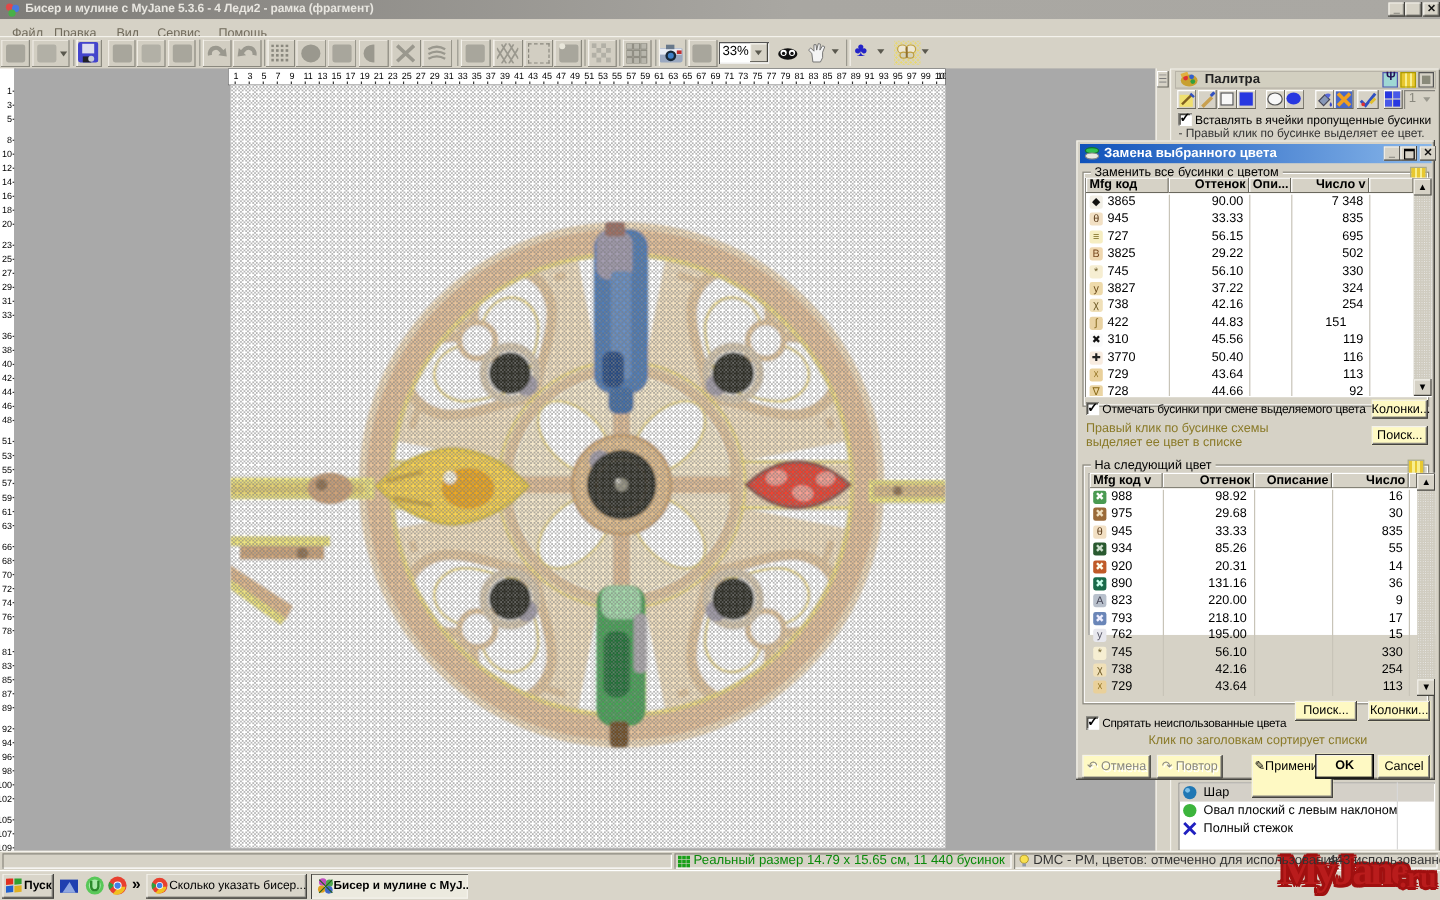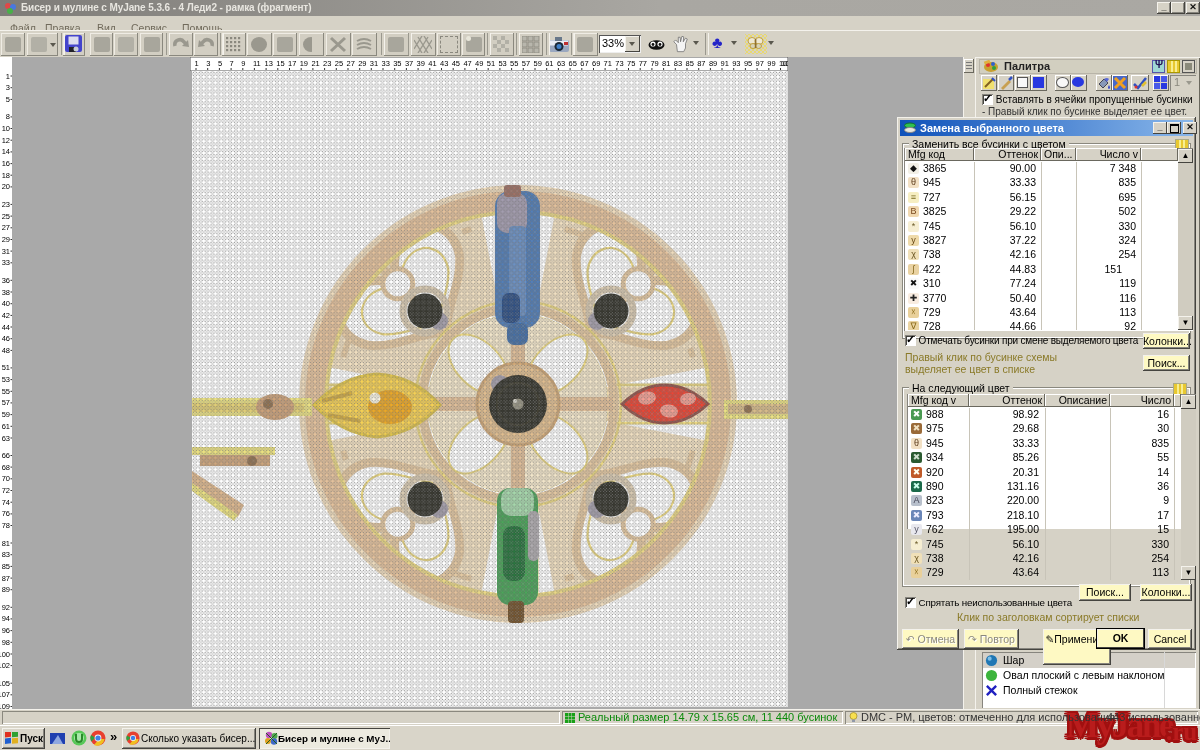--- a/index.html
+++ b/index.html
@@ -53,21 +53,21 @@
 #dtitle{position:absolute;left:3px;top:3px;width:293px;height:16px;
  background:linear-gradient(90deg,#0f52ba,#89b7ea);color:#fff;font-size:11px;font-weight:bold;line-height:16px;}
 #dtitle .t{position:absolute;left:20px;}
 .dwbtn{position:absolute;top:2px;width:14px;height:12px;background:#d6d2c6;
  box-shadow:inset -1px -1px 0 #45443f,inset 1px 1px 0 #f4f2ec;
  font-size:9px;line-height:11px;text-align:center;color:#111;font-weight:bold;}
 .grp{position:absolute;font-size:10.5px;color:#000;}
 .gframe{position:absolute;border:1px solid #fff;outline:1px solid #8a887e;}
 .tbl{position:absolute;background:#fff;box-shadow:inset 1px 1px 0 #87857e,inset -1px -1px 0 #fff;font-size:11px;}
 .thc{position:absolute;top:0;height:13px;background:#d6d2c6;font-size:10.5px;color:#000;
- box-shadow:inset -1px -1px 0 #6a685e,inset 1px 1px 0 #fff;padding:0 3px;box-sizing:border-box;line-height:13px;}
+ box-shadow:inset -1px -1px 0 #6a685e,inset 1px 1px 0 #fff;padding:0 3px;box-sizing:border-box;line-height:13px;font-weight:bold;}
 .trow{position:absolute;left:1px;width:100%;font-size:10.5px;color:#000;}
 .bico{position:absolute;left:2px;top:1px;width:11px;height:11px;font-size:9px;line-height:11px;
  text-align:center;border-radius:2px;}
 .tcode{position:absolute;left:17px;top:0;}
 .tshade{position:absolute;top:0;text-align:right;}
 .tnum{position:absolute;top:0;text-align:right;}
 .vln{position:absolute;top:0;width:1px;background:#c8c4b8;height:100%;}
 .sbar{position:absolute;width:15px;background:#d0ccc0;
  background-image:radial-gradient(#eee 30%, transparent 30%);background-size:2px 2px;}
 .sbtn{position:absolute;left:0;width:15px;height:14px;background:#d6d2c6;
@@ -772,21 +772,21 @@
           </div>
           <div class="trow" style="top:100.8px;height:14.4px;">
             <span class="bico" style="background:#e9d2a2;color:#86681e;">ʃ</span>
             <span class="tcode">422</span>
             <span class="tshade" style="left:68px;width:62px;">44.83</span>
             <span class="tnum" style="left:152px;width:64px;">151</span>
           </div>
           <div class="trow" style="top:115.2px;height:14.4px;">
             <span class="bico" style="background:#fafafa;color:#111;">✖</span>
             <span class="tcode">310</span>
-            <span class="tshade" style="left:68px;width:62px;">77.24</span>
+            <span class="tshade" style="left:68px;width:62px;">45.56</span>
             <span class="tnum" style="left:166px;width:64px;">119</span>
           </div>
           <div class="trow" style="top:129.6px;height:14.4px;">
             <span class="bico" style="background:#f8ece0;color:#222;">✚</span>
             <span class="tcode">3770</span>
             <span class="tshade" style="left:68px;width:62px;">50.40</span>
             <span class="tnum" style="left:166px;width:64px;">116</span>
           </div>
           <div class="trow" style="top:144.0px;height:14.4px;">
             <span class="bico" style="background:#e9d09a;color:#8a6a18;">☓</span>

